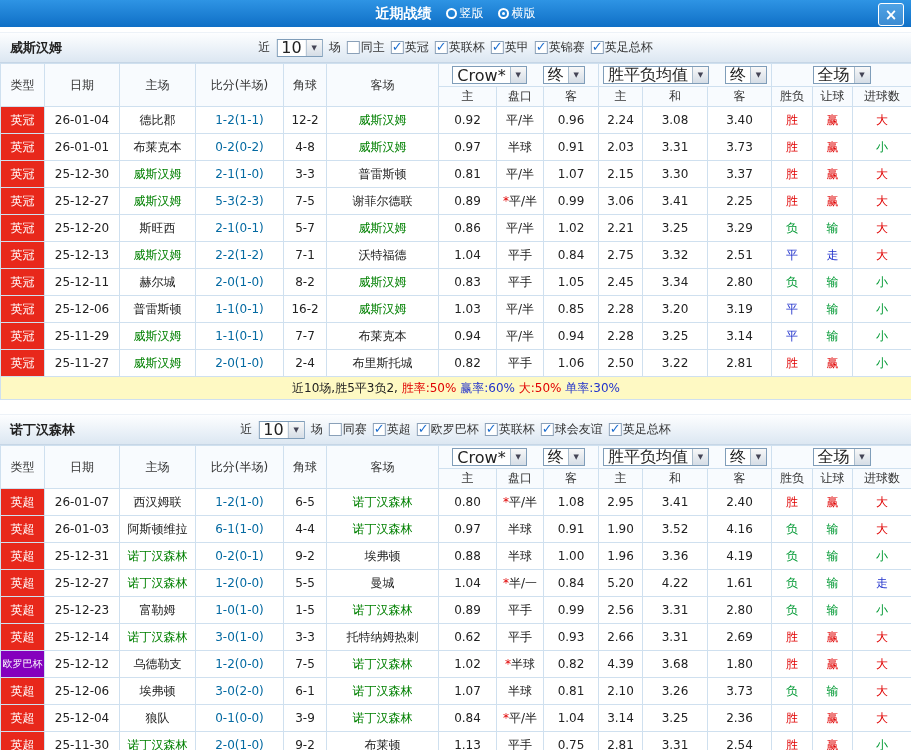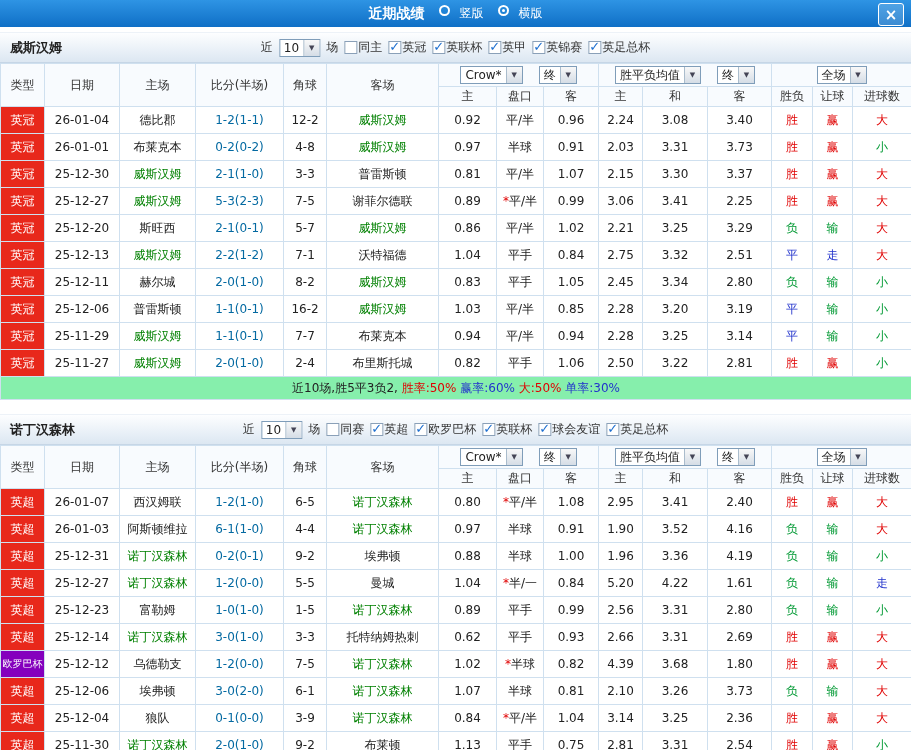--- a/index.html
+++ b/index.html
@@ -1,21 +1,21 @@
 <!DOCTYPE html>
 <html><head>
 <meta charset="utf-8">
 <style>
   html,body{margin:0;padding:0;}
   body{width:911px;height:750px;overflow:hidden;background:#fff;
        font-family:"DejaVu Sans","Liberation Sans",sans-serif;font-size:12px;color:#222;}
   .topbar{height:27px;background:linear-gradient(180deg,#2e94e4,#0f6fc6);
           display:flex;align-items:center;justify-content:center;position:relative;}
   .topbar-title{color:#fff;font-weight:bold;font-size:14px;}
-  .radio-opt{display:inline-flex;align-items:flex-start;gap:10px;margin-left:14px;cursor:pointer;}
+  .radio-opt{display:inline-flex;align-items:center;gap:3px;margin-left:14px;cursor:pointer;}
   .radio{width:11px;height:11px;border:2px solid #fff;border-radius:50%;display:inline-block;
          position:relative;box-sizing:border-box;}
   .radio.selected::after{content:"";position:absolute;left:2px;top:2px;width:3px;height:3px;
          background:#fff;border-radius:50%;}
   .radio-lbl{color:#fff;font-size:12px;}
   .close-btn{position:absolute;right:7px;top:3px;width:24px;height:21px;border:1px solid #fff;
          border-radius:3px;background:rgba(255,255,255,0.18);color:#fff;font-size:15px;
          font-weight:bold;display:flex;align-items:center;justify-content:center;cursor:pointer;}
   .top-gap{height:5px;}
   .section-gap{height:14px;}
@@ -26,21 +26,21 @@
   .filter-group{position:absolute;left:50%;transform:translateX(-50%);display:flex;
          align-items:center;gap:6px;white-space:nowrap;}
   .lbl{color:#333;}
   .filter{display:inline-flex;align-items:center;gap:1px;cursor:pointer;}
   .cb{width:13px;height:13px;background:#fff;border:1px solid #8aa0b8;display:inline-flex;
          align-items:center;justify-content:center;box-sizing:border-box;}
   .cb.checked::after{content:"\2713";color:#1e6fd0;font-size:13px;font-weight:bold;
          line-height:1;margin-top:-2px;}
   .sel{display:inline-flex;align-items:stretch;border:1px solid #7f9db9;background:#fff;
          height:18px;box-sizing:border-box;cursor:pointer;}
-  .sel-txt{display:flex;align-items:center;padding:0 4px;font-size:12px;color:#222;}
+  .sel-txt{display:flex;align-items:center;padding:0 4px;font-size:16px;color:#222;}
   .sel-arr{width:15px;background:linear-gradient(180deg,#f8f8f8,#d5dde6);
          border-left:1px solid #aabccc;display:flex;align-items:center;justify-content:center;
          font-size:7px;color:#445;}
   table.grid{border-collapse:collapse;width:911px;table-layout:fixed;}
   .grid th,.grid td{border:1px solid #cfe0ef;text-align:center;padding:0;overflow:hidden;
          white-space:nowrap;font-weight:normal;}
   .grid thead th{background:#f8fbfe;color:#333;}
   .grid thead tr.h1 th{height:22px;}
   .grid thead tr.h2 th{height:19px;}
   .group-inner{display:flex;align-items:center;justify-content:center;gap:16px;}
@@ -48,21 +48,21 @@
   td.league{color:#fff;}
   td.league.red{background:#e8281b;}
   td.league.purple{background:#8500bd;font-size:10px;}
   td.score{color:#0369a1;}
   td.team.focus{color:#008000;}
   .c-red{color:#e00000;}
   .c-green{color:#009933;}
   .c-blue{color:#2233cc;}
   .c-black{color:#222;}
   .star{color:#e00000;}
-  .grid tfoot td.summary{height:22px;background:#86efac;}
+  .grid tfoot td.summary{height:22px;background:#fef9c3;}
 </style>
 </head>
 <body>
 
 <div class="topbar">
   <span class="topbar-title">近期战绩</span>
   <span id="view-radios"><span class="radio-opt">
         <span class="radio"></span>
         <span class="radio-lbl">竖版</span>
       </span><span class="radio-opt">

